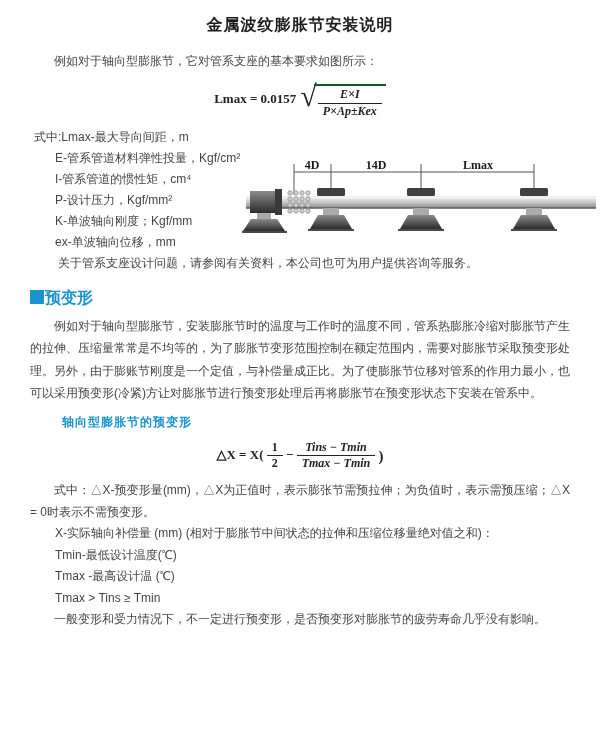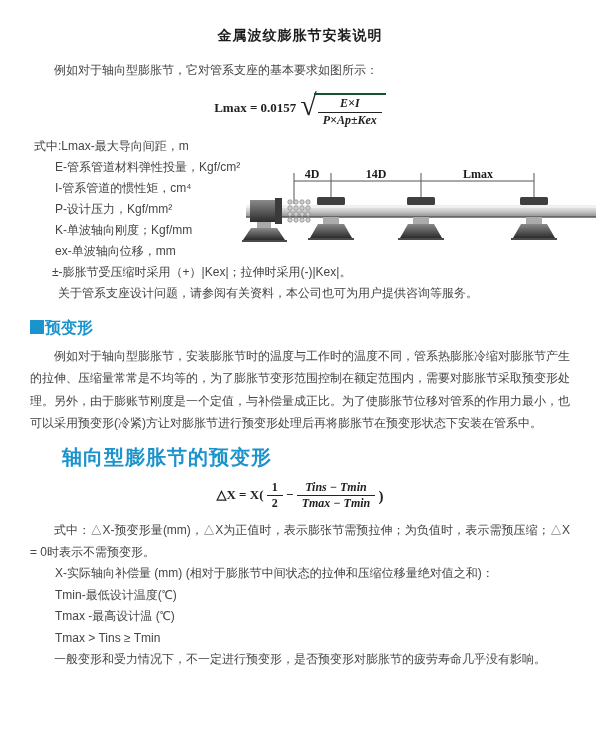--- a/index.html
+++ b/index.html
@@ -7,25 +7,25 @@
     width: 600px; height: 737px;
     background: #ffffff;
     font-family: "Liberation Sans", sans-serif;
     color: #454545;
     overflow: hidden;
   }
   .page { padding: 0 30px; }
 
   .title {
     text-align: center;
-    font-size: 14px;
+    font-size: 16px;
     font-weight: bold;
     color: #1c1c1c;
     padding-top: 13px;
-    margin: 14px 0 15px 0;
+    margin: 2px 0 15px 0;
     letter-spacing: 1px;
   }
 
   .sq {
     display: inline-block;
     width: 13px; height: 13px;
     background: #1b93cc;
     vertical-align: -1px;
     margin-right: 1px;
   }
@@ -76,21 +76,21 @@
     width: 356px;
     height: 95px;
   }
 
   .sec-head { font-size: 16px; font-weight: bold; margin: 14px 0 6px 0; }
   .sec-head .sq { width: 14px; height: 14px; vertical-align: -1px; }
 
   .para { text-indent: 24px; line-height: 22.5px; text-align: justify; }
 
   .sub-head {
-    font-size: 20px; font-weight: bold;
+    font-size: 12px; font-weight: bold;
     color: #1b93cc;
     margin: 9px 0 0 32px;
     letter-spacing: 1px;
   }
 
   .f2 { margin: 10px 0 9px 0; }
 
   .wrapline { text-indent: 24px; text-align: justify; line-height: 21.5px; }
   .defline  { padding-left: 25px; line-height: 21.5px; }
 </style>
@@ -110,21 +110,20 @@
       </span>
   </div>
 
   <div class="defs-zone">
     <div class="line d-first">式中:Lmax-最大导向间距，m</div>
     <div class="line d-ind">E-管系管道材料弹性投量，Kgf/cm²</div>
     <div class="line d-ind">I-管系管道的惯性矩，cm⁴</div>
     <div class="line d-ind">P-设计压力，Kgf/mm²</div>
     <div class="line d-ind">K-单波轴向刚度；Kgf/mm</div>
     <div class="line d-ind">ex-单波轴向位移，mm</div>
-    <div class="line d-pm">±-膨胀节受压缩时采用（+）|Kex|；拉伸时采用(-)|Kex|。</div>
     <div class="line d-note">关于管系支座设计问题，请参阅有关资料，本公司也可为用户提供咨询等服务。</div>
 
     <svg class="diagram" viewBox="0 0 356 95" xmlns="http://www.w3.org/2000/svg">
       <defs>
         <linearGradient id="pipeGrad" x1="0" y1="0" x2="0" y2="1">
           <stop offset="0" stop-color="#f2f2f2"></stop>
           <stop offset="0.45" stop-color="#d0d0d0"></stop>
           <stop offset="1" stop-color="#8e8e8e"></stop>
         </linearGradient>
         <linearGradient id="pedGrad" x1="0" y1="0" x2="0" y2="1">

